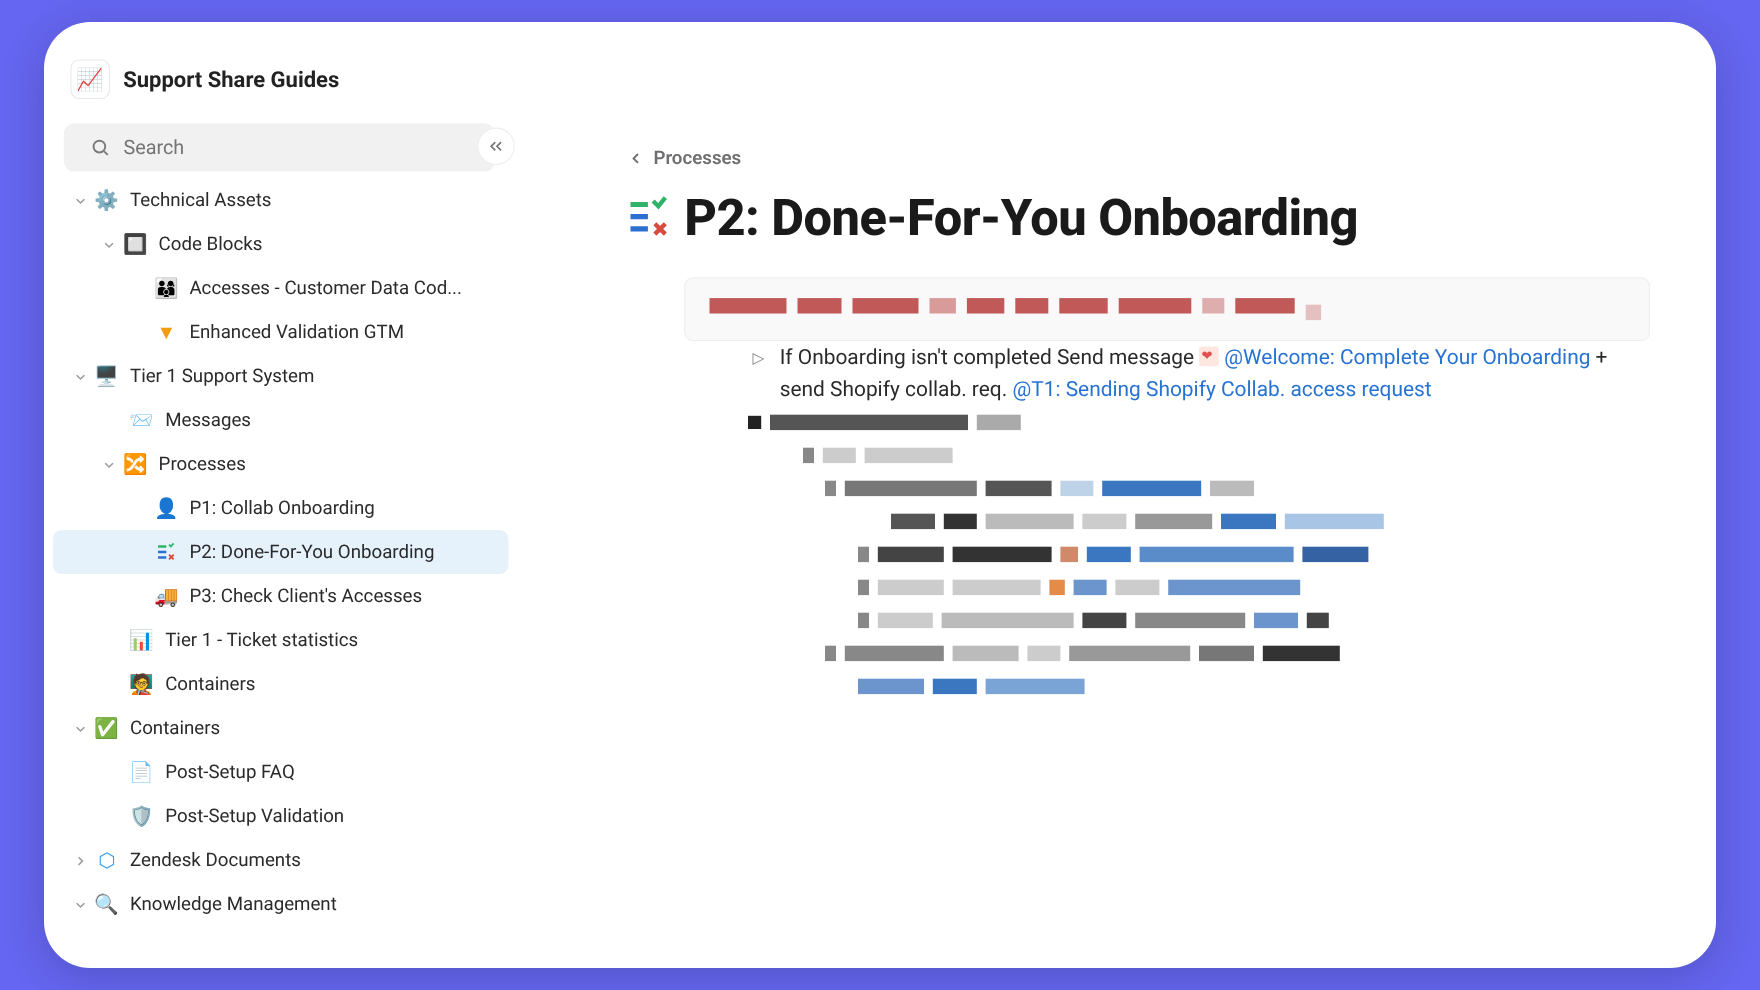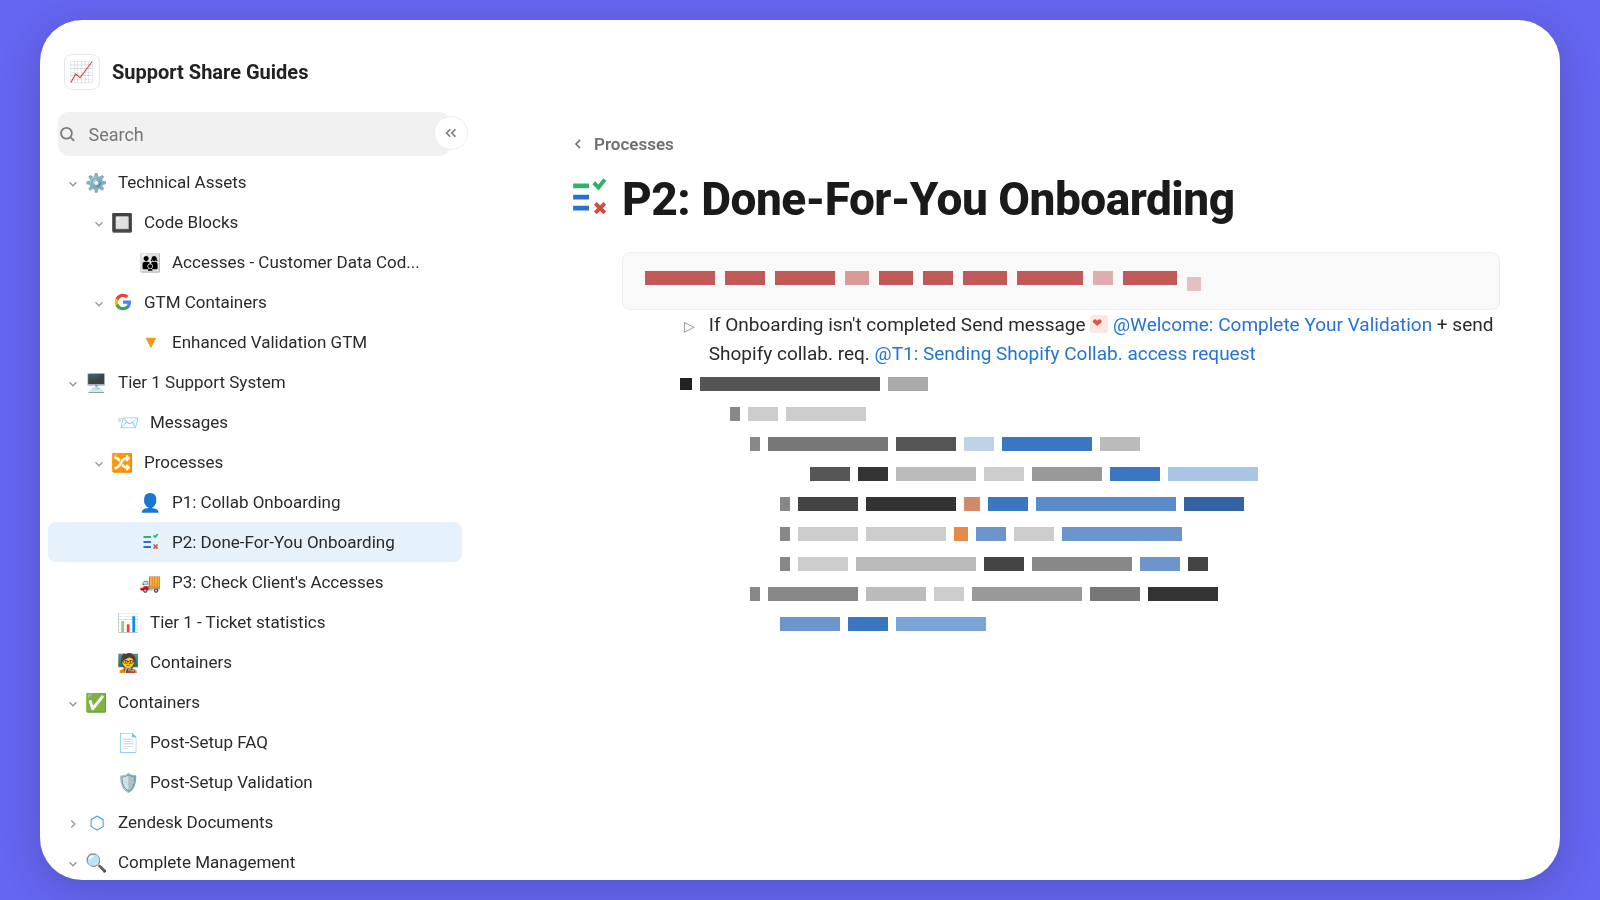--- a/index.html
+++ b/index.html
@@ -5,21 +5,21 @@
 * { margin: 0; padding: 0; box-sizing: border-box; font-family: -apple-system, BlinkMacSystemFont, "Segoe UI", Roboto, Helvetica, Arial, sans-serif; }
 body { background: #6566f1; width: 1600px; height: 900px; overflow: hidden; display: flex; align-items: center; justify-content: center; }
 .frame { width: 1520px; height: 860px; background: #fff; border-radius: 42px; overflow: hidden; position: relative; box-shadow: 0 8px 40px rgba(0,0,0,0.18); }
 .topbar { position: absolute; top: 26px; left: 0; right: 0; height: 52px; display: flex; align-items: center; padding: 0 24px; }
 .doc-icon { width: 36px; height: 36px; background: #fff; border: 1px solid #e8e8e8; border-radius: 8px; display: flex; align-items: center; justify-content: center; margin-right: 12px; font-size: 20px; }
 .doc-title { font-size: 20px; font-weight: 700; color: #222; }
 .tb-right { margin-left: auto; display: flex; align-items: center; gap: 22px; }
 .avatar-px { width: 30px; height: 30px; background: linear-gradient(135deg,#4a4a4a 0 25%,#bbb 25% 50%,#e0e0e0 50% 75%,#c0392b 75% 100%); filter: blur(0); }
 .tb-item { display: flex; align-items: center; gap: 6px; color: #333; font-size: 17px; font-weight: 500; cursor: pointer; }
 .tb-item svg { width: 20px; height: 20px; }
-.search-wrap { position: absolute; top: 92px; left: 18px; width: 392px; height: 44px; background: #f1f1f2; border-radius: 10px; display: flex; align-items: center; padding: 0 0; }
+.search-wrap { position: absolute; top: 92px; left: 18px; width: 392px; height: 44px; background: #f1f1f2; border-radius: 10px; display: flex; align-items: center; padding: 0 24px; }
 .search-wrap svg { width: 20px; height: 20px; color: #7a7a7a; }
 .search-input { border: 0; background: transparent; font-size: 18px; color: #555; margin-left: 12px; width: 100%; outline: none; }
 .collapse-btn { position: absolute; top: 96px; left: 394px; width: 34px; height: 34px; border: 1px solid #eee; border-radius: 50%; background: #fff; display: flex; align-items: center; justify-content: center; color: #777; cursor: pointer; }
 .collapse-btn svg { width: 18px; height: 18px; }
 .sidebar { position: absolute; top: 142px; left: 8px; width: 414px; bottom: 0; overflow-y: auto; padding-bottom: 40px; }
 .sidebar::-webkit-scrollbar { width: 10px; }
 .sidebar::-webkit-scrollbar-track { background: transparent; }
 .sidebar::-webkit-scrollbar-thumb { background: #cfcfd2; border-radius: 6px; }
 .row { display: flex; align-items: center; height: 40px; border-radius: 8px; cursor: pointer; font-size: 17px; color: #2a2a2a; white-space: nowrap; overflow: hidden; text-overflow: ellipsis; }
 .row.active { background: #e5f1fb; }
@@ -97,34 +97,20 @@
           <span style="color:#1b5e20">🔲</span>
         </span>
         <span class="row-label">Code Blocks</span>
       </div>
       <div class="row d2">
         <span class="ic">
           <span style="">👨‍👩‍👦</span>
         </span>
         <span class="row-label">Accesses - Customer Data Cod...</span>
       </div>
-      <div class="row d1">
-        <span class="chev"><svg viewBox="0 0 24 24" fill="none" stroke="currentColor" stroke-width="2.4">
-            <path d="M6 9l6 6 6-6"></path>
-          </svg></span>
-        <span class="ic">
-          <svg viewBox="0 0 24 24" width="20" height="20">
-            <path fill="#4285F4" d="M21.6 12.2c0-.7-.1-1.3-.2-1.9H12v3.7h5.4c-.2 1.2-.9 2.3-2 3v2.5h3.2c1.9-1.7 3-4.2 3-7.3z"></path>
-            <path fill="#34A853" d="M12 22c2.7 0 5-0.9 6.6-2.4l-3.2-2.5c-.9.6-2 1-3.4 1-2.6 0-4.8-1.8-5.6-4.1H3.1v2.6C4.7 19.8 8.1 22 12 22z"></path>
-            <path fill="#FBBC05" d="M6.4 14c-.2-.6-.3-1.3-.3-2s.1-1.4.3-2V7.4H3.1C2.4 8.8 2 10.3 2 12s.4 3.2 1.1 4.6L6.4 14z"></path>
-            <path fill="#EA4335" d="M12 5.9c1.5 0 2.8.5 3.8 1.5l2.8-2.8C16.9 2.9 14.7 2 12 2 8.1 2 4.7 4.2 3.1 7.4L6.4 10c.8-2.3 3-4.1 5.6-4.1z"></path>
-          </svg>
-        </span>
-        <span class="row-label">GTM Containers</span>
-      </div>
       <div class="row d2">
         <span class="ic">
           <span style="color:#f39c12">▼</span>
         </span>
         <span class="row-label">Enhanced Validation GTM</span>
       </div>
       <div class="row d0">
         <span class="chev"><svg viewBox="0 0 24 24" fill="none" stroke="currentColor" stroke-width="2.4">
             <path d="M6 9l6 6 6-6"></path>
           </svg></span>
@@ -214,21 +200,21 @@
         </span>
         <span class="row-label">Zendesk Documents</span>
       </div>
       <div class="row d0">
         <span class="chev"><svg viewBox="0 0 24 24" fill="none" stroke="currentColor" stroke-width="2.4">
             <path d="M6 9l6 6 6-6"></path>
           </svg></span>
         <span class="ic">
           <span style="">🔍</span>
         </span>
-        <span class="row-label">Complete Management</span>
+        <span class="row-label">Knowledge Management</span>
       </div>
     </div>
 
   <div class="content">
     <div class="bc">
       <svg viewBox="0 0 24 24" fill="none" stroke="currentColor" stroke-width="2.6">
           <path d="M15 18l-6-6 6-6"></path>
         </svg>
       <span>Processes</span>
     </div>
@@ -260,21 +246,21 @@
         <span class="px" style="width:14px;opacity:.3;margin-top:6px"></span>
     </div>
 
 
     <div class="body-block">
       <div class="body-row">
         <span class="tri">▷</span>
         <div>
           <span>If Onboarding isn't completed Send message </span>
           <span class="heart"></span>
-          <span class="lk">@Welcome: Complete Your Validation</span>
+          <span class="lk">@Welcome: Complete Your Onboarding</span>
           <span> + send Shopify collab. req. </span>
           <span class="lk">@T1: Sending Shopify Collab. access request</span>
         </div>
       </div>
     </div>
 
     <div class="obs">
       <div class="obs-row" style="margin-left:0">
           <span class="bchip" style="width:12px;height:12px;background:#222"></span>
           <span class="bchip" style="width:180px;background:#555"></span>

